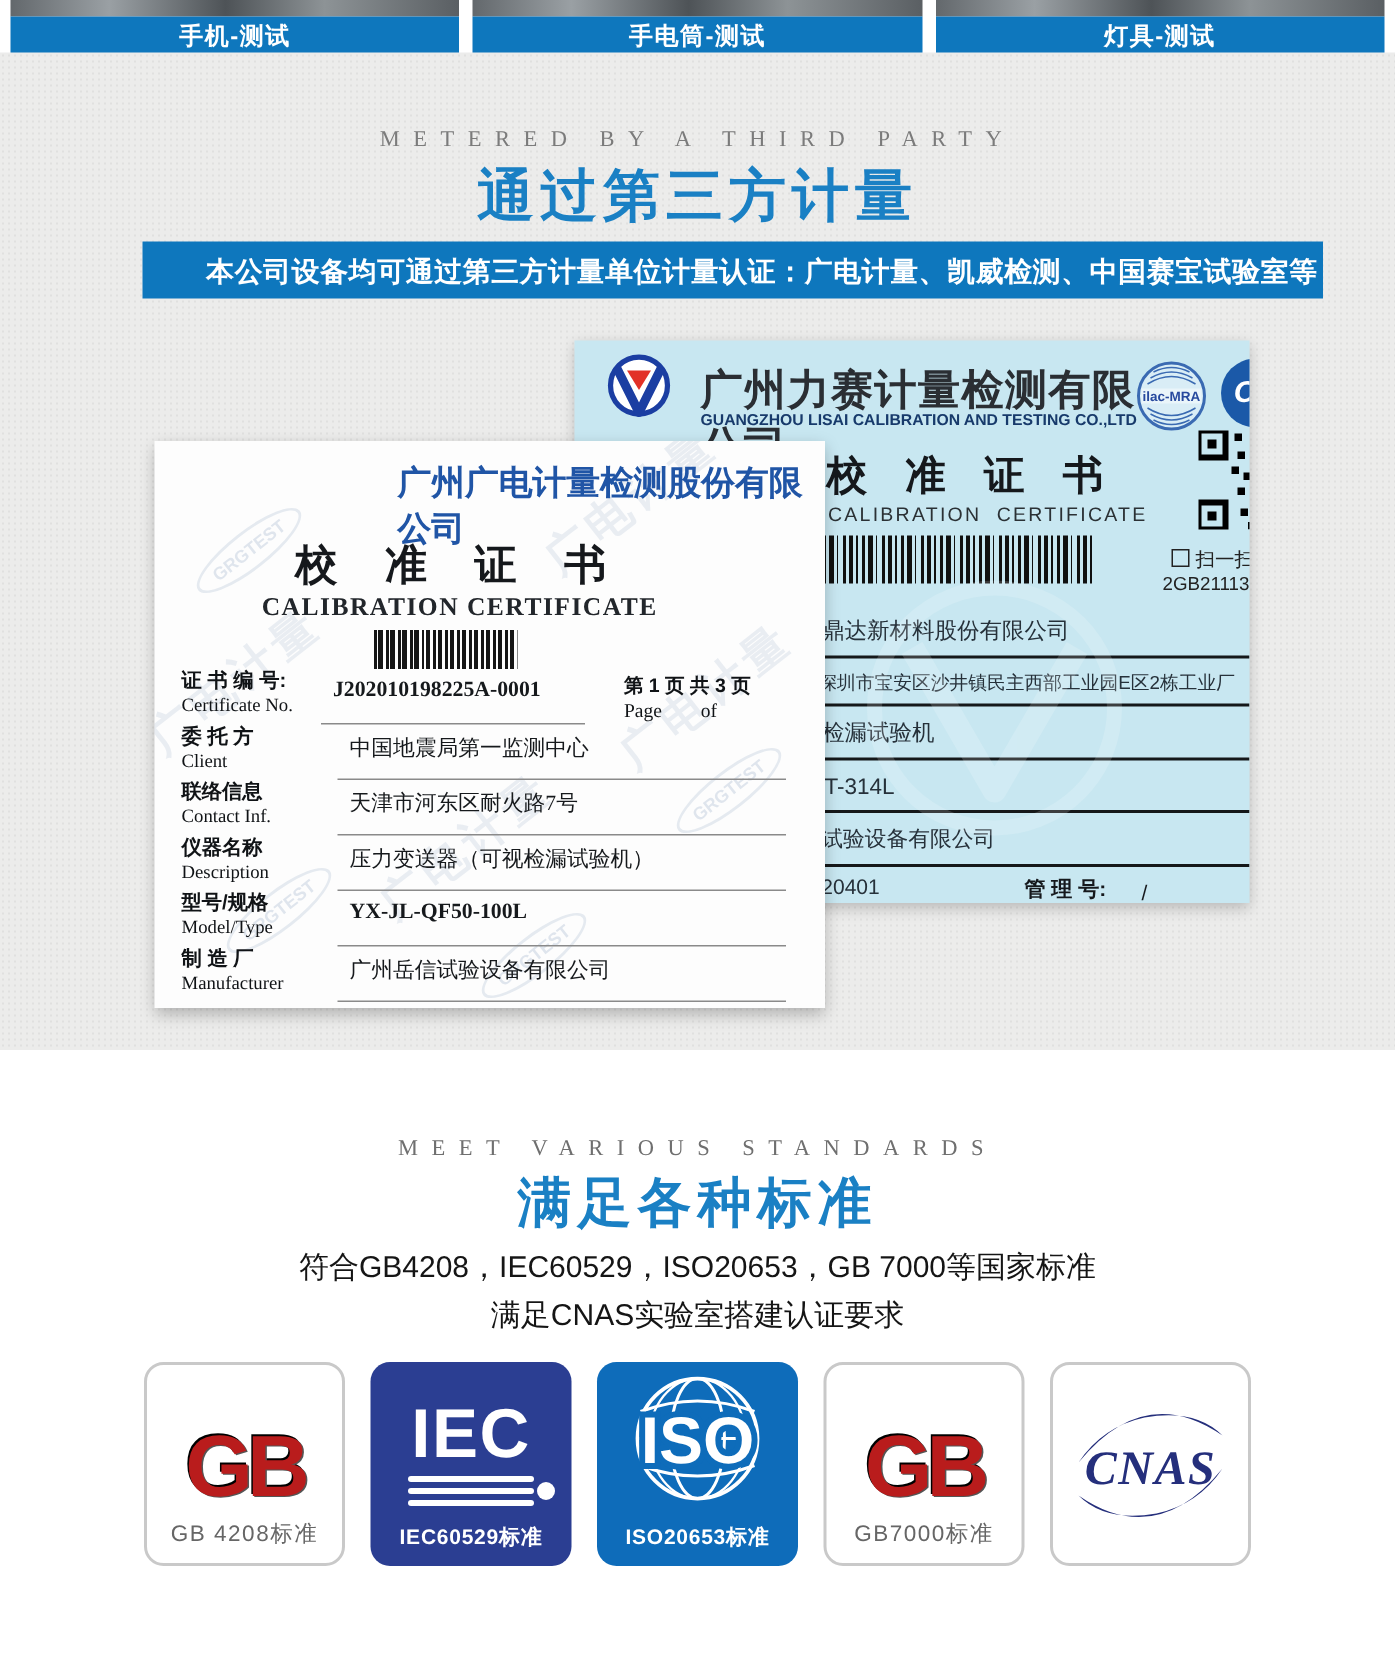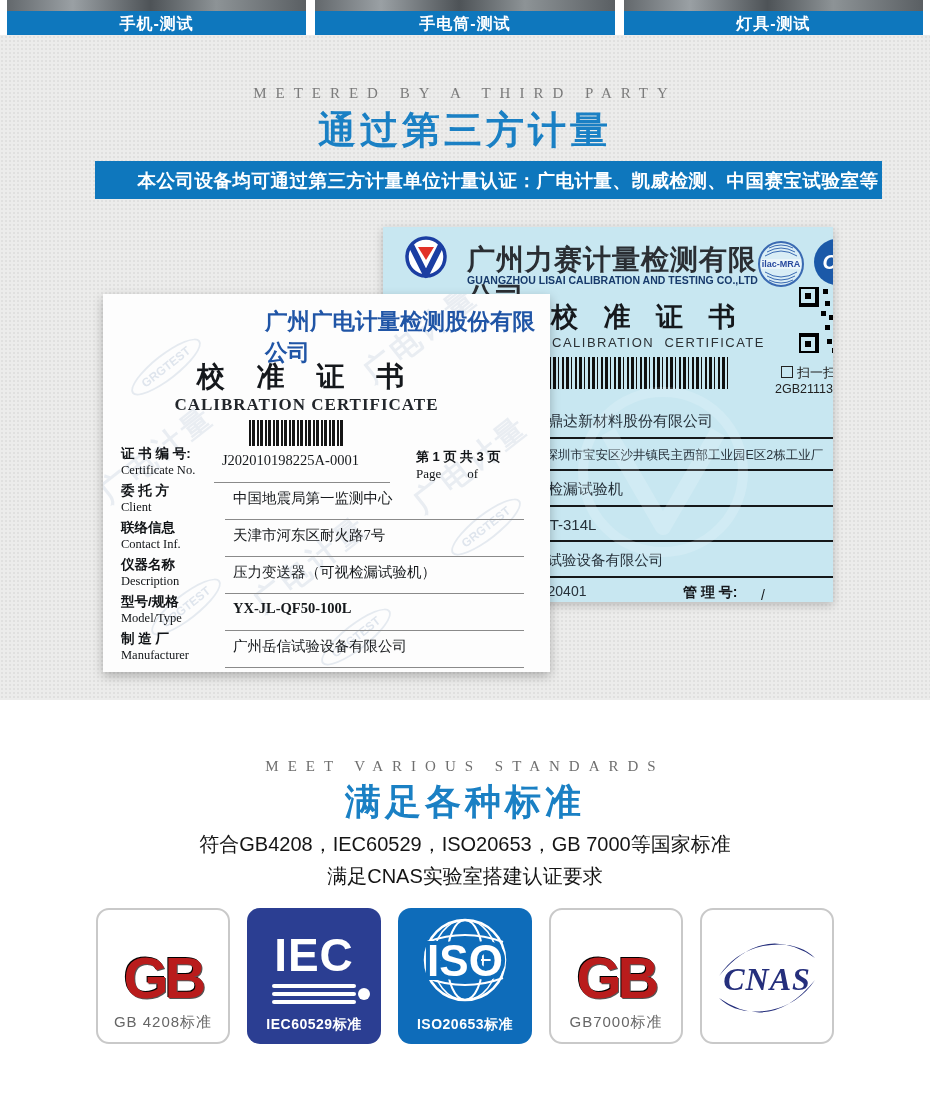--- a/index.html
+++ b/index.html
@@ -247,21 +247,21 @@
       <div class="grg-title-cn">校 准 证 书</div>
       <div class="grg-title-en">CALIBRATION CERTIFICATE</div>
       <div class="grg-barcode"></div>
 
       <div class="grg-fields">
         <div class="frow">
           <div class="flabel">
             <div class="cn">证 书 编 号:</div>
             <div class="en">Certificate No.</div>
           </div>
-          <div class="fvalue certno" style="font-weight:normal;">J202010198225A-0001</div>
+          <div class="fvalue certno" style="font-weight:bold;">J202010198225A-0001</div>
           <div class="fpage">
             <div class="cn">第 1 页 共 3 页</div>
             <div class="en pre">Page        of</div>
           </div>
         </div>
         <div class="frow">
           <div class="flabel">
             <div class="cn">委 托 方</div>
             <div class="en">Client</div>
           </div>

